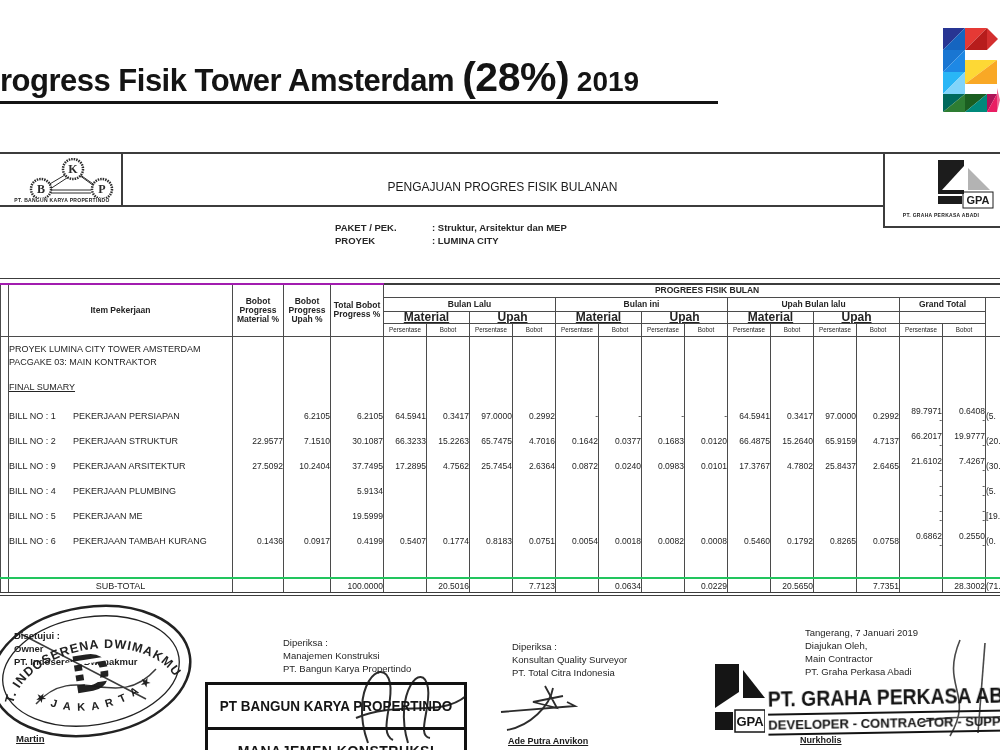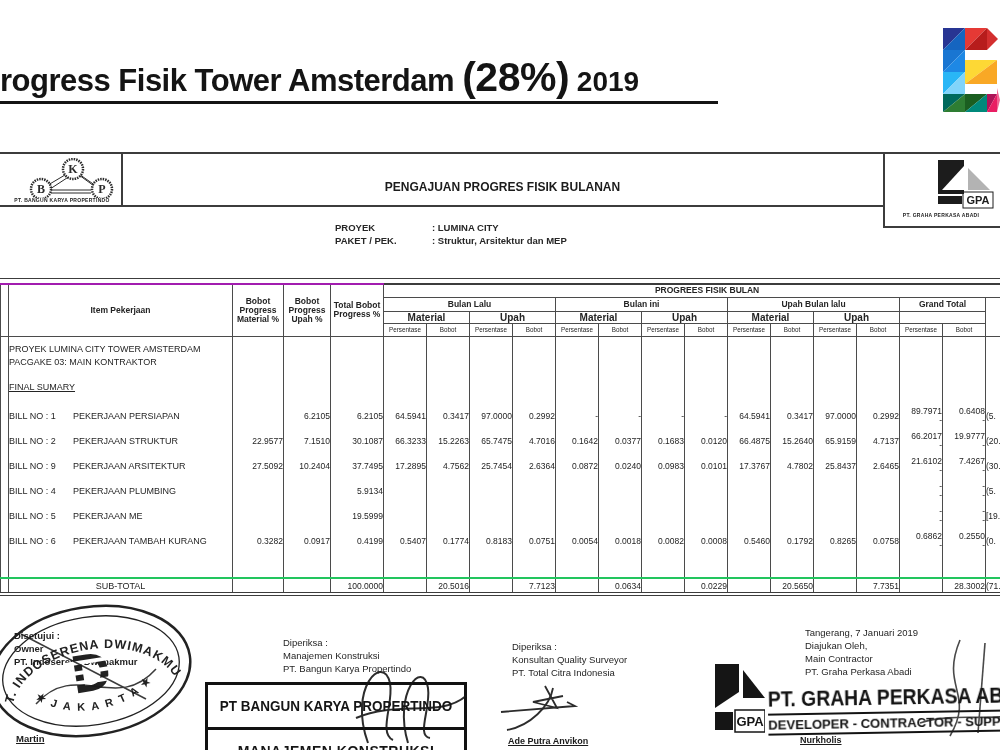--- a/index.html
+++ b/index.html
@@ -8,37 +8,37 @@
   .abs{position:absolute;}
   
   .title{position:absolute;left:0;top:54px;white-space:pre;font-weight:bold;color:#141414;
          font-size:31px;letter-spacing:-0.5px;}
   .title .pct{font-size:41px;}
   .title .yr{font-size:28px;letter-spacing:0;}
   .title-underline{position:absolute;left:0;top:101px;width:718px;height:3px;background:#141414;}
   
   .hline{position:absolute;background:#3c3c3c;}
   .form-title{position:absolute;left:122px;top:154px;width:761px;height:65px;display:flex;
-              align-items:center;justify-content:center;font-weight:bold;font-size:12px;color:#1c1c1c;}
+              align-items:center;justify-content:center;font-weight:normal;font-size:12px;color:#1c1c1c;}
   .logo-caption{position:absolute;font-size:5px;font-weight:bold;color:#222;text-align:center;
                 letter-spacing:.3px;white-space:nowrap;}
   
   .pinfo{position:absolute;left:335px;top:221px;font-size:9.5px;font-weight:bold;color:#272727;}
   .pinfo .row{display:flex;line-height:13px;}
   .pinfo .lbl{width:97px;}
   
   table.main{position:absolute;top:283px;left:0;width:1030px;border-collapse:collapse;
              table-layout:fixed;color:#242424;}
   table.main td{padding:0;overflow:hidden;border-left:1px solid #4b4b4b;border-right:1px solid #4b4b4b;}
   tr.rA{height:13px;} tr.rB{height:14px;} tr.rC{height:12px;} tr.rD{height:13px;}
   tr.rIntro{height:67px;} tr.bill{height:25px;} tr.rFill{height:25px;} tr.rSub{height:16px;}
   td.hc{border:1px solid #4b4b4b;text-align:center;vertical-align:middle;font-size:8px;line-height:9px;}
   tr.rA td.hg{font-size:8.5px;font-weight:bold;border-top:2px solid #3c3c3c;}
   tr.rA td.hc,tr.rB td.hc{font-weight:bold;font-size:8.5px;}
-  tr.rC td.hc{font-weight:bold;font-size:10px;}
+  tr.rC td.hc{font-weight:bold;font-size:12px;text-decoration:underline;}
   tr.rD td.hc{font-size:6.3px;font-weight:normal;}
   td.hleft{font-size:8.5px;font-weight:bold;border-top:2px solid #a21caf;}
   td.sl{border-left:none;}
   tr.body td{border-top:none;border-bottom:none;vertical-align:middle;}
   td.item{padding-left:4px;font-size:9px;}
   .bno{display:inline-block;width:64px;}
   td.n{text-align:right;padding-right:4px;font-size:8.5px;}
   td.gt{white-space:pre-line;line-height:9px;padding-top:3px;vertical-align:top;}
   td.dev{text-align:left;padding-left:2px;font-size:8.5px;}
   .intro-l{line-height:13px;}
@@ -126,26 +126,26 @@
     <polygon points="6,34 28,10 28,34" fill="#ffffff"></polygon>
     <polygon points="32,12 54,34 32,34" fill="#9a9a9a" opacity="0.75"></polygon>
     <rect x="2" y="40" width="24" height="8" fill="#1c1c1c"></rect>
     <rect x="27" y="36" width="30" height="16" fill="none" stroke="#1c1c1c" stroke-width="1"></rect>
     <text x="42" y="48" font-size="11" font-weight="bold" fill="#1c1c1c" text-anchor="middle">GPA</text>
   </svg>
   <div class="logo-caption" style="left:884px;top:212px;width:114px;">PT. GRAHA PERKASA ABADI</div>
 
   <div class="pinfo">
     <div class="row">
+        <span class="lbl">PAKET / PEK.</span>
+        <span>: Struktur, Arsitektur dan MEP</span>
+      </div>
+    <div class="row">
         <span class="lbl">PROYEK</span>
         <span>: LUMINA CITY</span>
-      </div>
-    <div class="row">
-        <span class="lbl">PAKET / PEK.</span>
-        <span>: Struktur, Arsitektur dan MEP</span>
       </div>
   </div>
 
   <div class="hline" style="top:278px;left:0;width:1000px;height:1px;"></div>
 
   <table class="main">
     <colgroup>
       <col style="width:8px">
         <col style="width:224px">
         <col style="width:51px">
@@ -350,21 +350,21 @@
           <td class="n"></td>
           <td class="n gt">-
 -</td>
           <td class="n gt">-
 -</td>
           <td class="dev">[19.</td>
     </tr>
     <tr class="body bill">
       <td class="sl"></td>
       <td class="item"><span class="bno">BILL NO : 6</span><span>PEKERJAAN TAMBAH KURANG</span></td>
-      <td class="n">0.3282</td>
+      <td class="n">0.1436</td>
           <td class="n">0.0917</td>
           <td class="n">0.4199</td>
           <td class="n">0.5407</td>
           <td class="n">0.1774</td>
           <td class="n">0.8183</td>
           <td class="n">0.0751</td>
           <td class="n">0.0054</td>
           <td class="n">0.0018</td>
           <td class="n">0.0082</td>
           <td class="n">0.0008</td>

